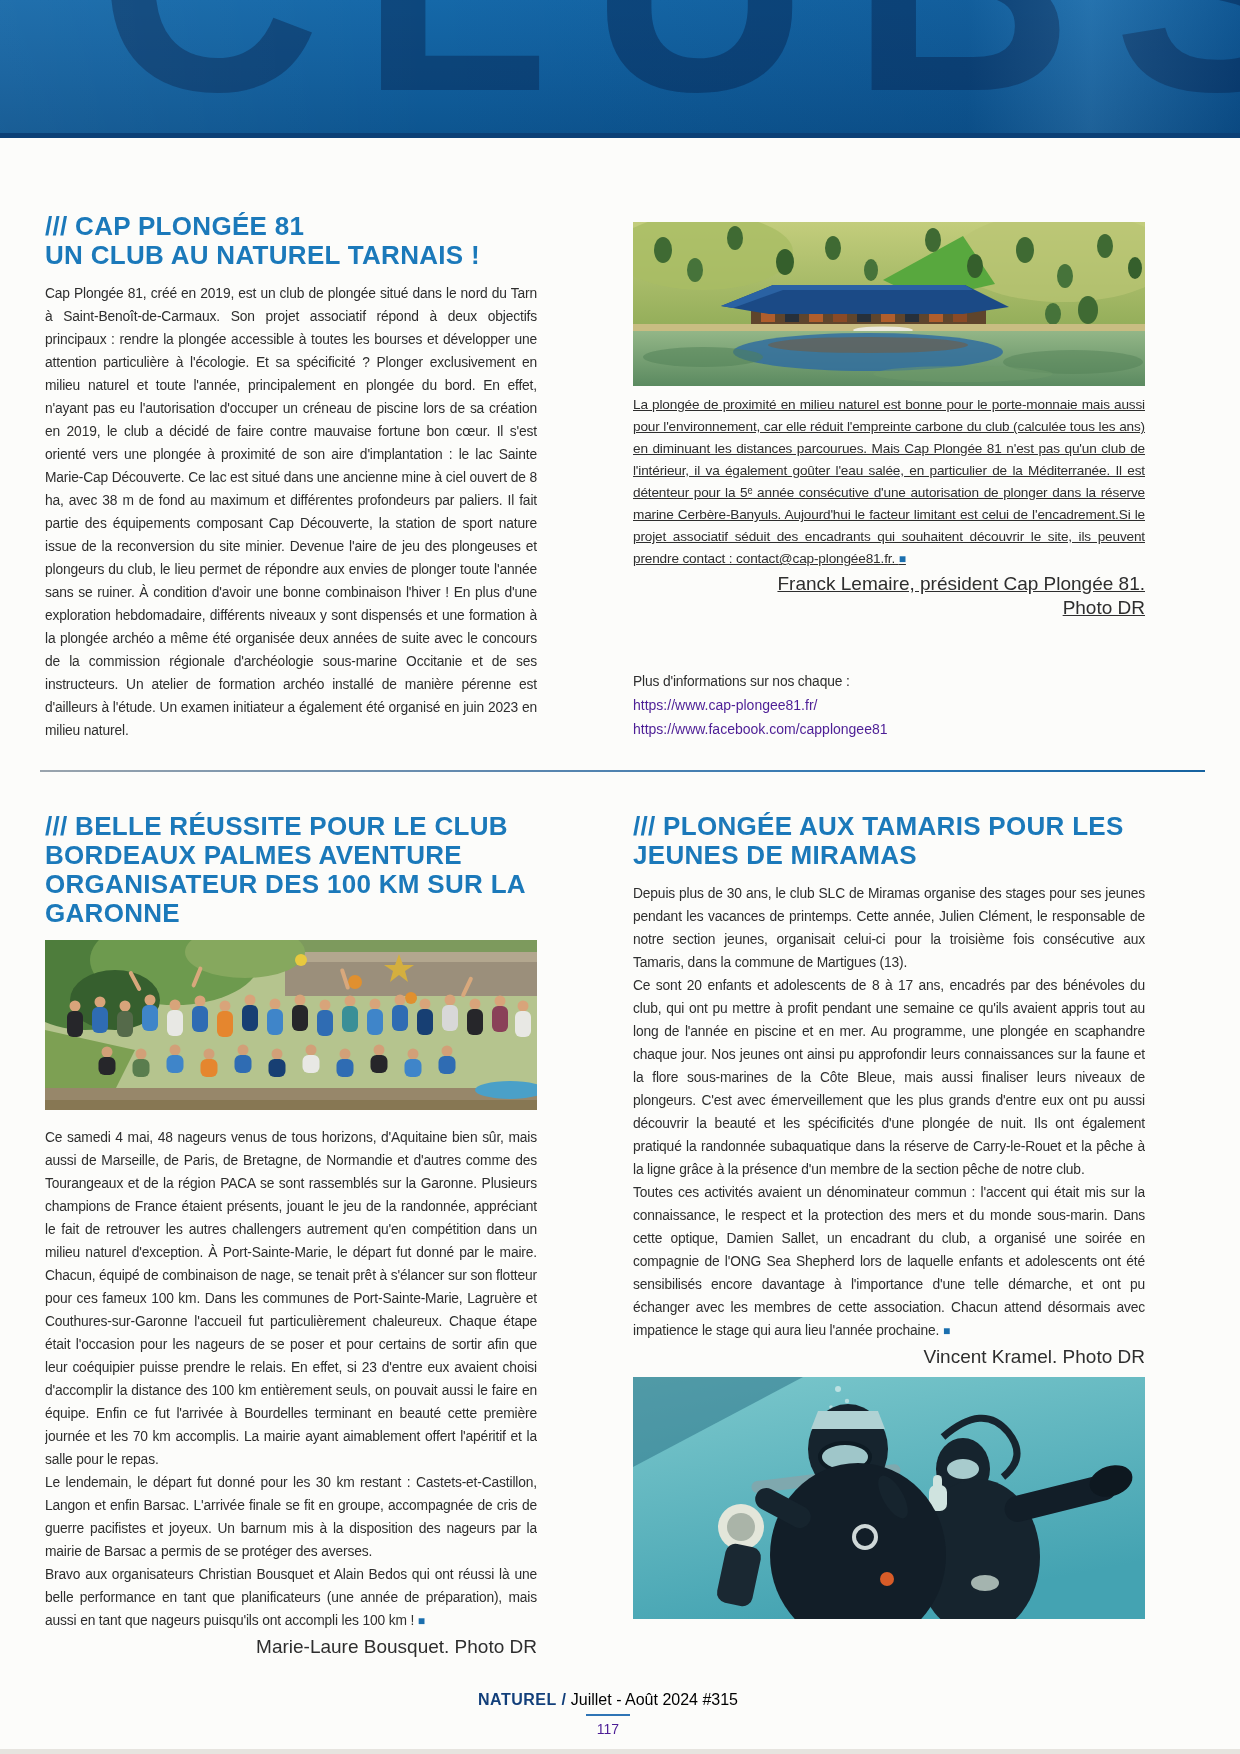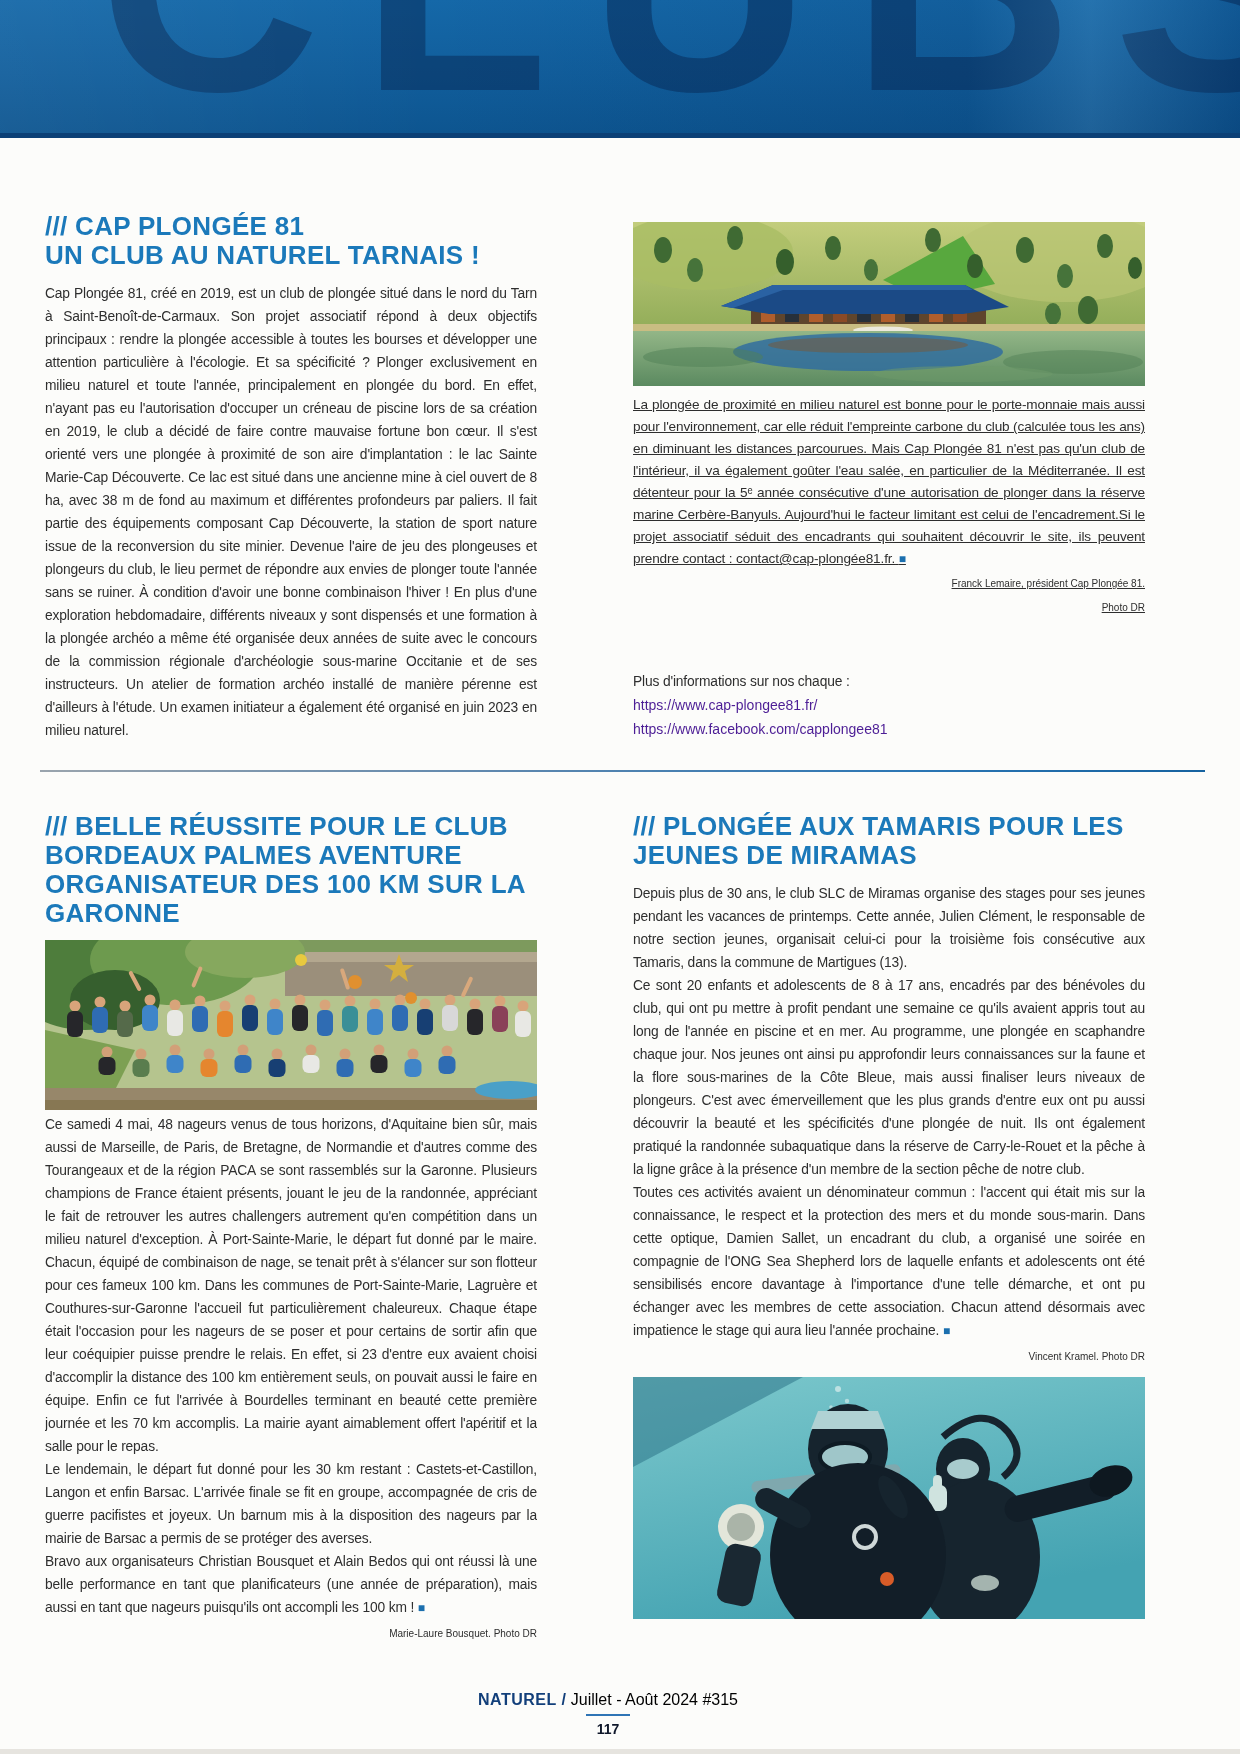--- a/index.html
+++ b/index.html
@@ -34,41 +34,41 @@
   .article-title{
     margin:0 0 12px 0;color:#1b79ba;font-weight:bold;
     font-size:26px;line-height:29px;letter-spacing:0.3px;
   }
   .col-a-left .article-title{margin-top:16px;}
   
   .body-text p{margin:0;font-size:13.8px;line-height:23px;letter-spacing:-0.15px;
     text-align:justify;color:#2e2e2e;}
   .caption-box{height:268px;overflow:hidden;margin-top:8px;text-decoration:underline;}
   .caption-box p{font-size:13.6px;line-height:22px;}
-  .signature{font-size:10px;line-height:20px;color:#2e2e2e;text-align:right;margin-top:4px;}
+  .signature{font-size:19px;line-height:20px;color:#2e2e2e;text-align:right;margin-top:4px;}
   .endmark{color:#1b6fae;font-size:12px;letter-spacing:0;}
   
   .links-block{position:absolute;top:474px;left:0;width:512px;}
   .links-intro{font-size:14px;line-height:22px;color:#2e2e2e;margin:0;}
   .links-block a{display:block;color:#4c1d95;text-decoration:none;
     font-size:14px;line-height:24px;}
   
   .photo{display:block;}
   .photo svg{display:block;}
   .photo-lake{margin-top:26px;}
   .photo-group{margin-top:6px;}
   .photo-divers{margin-top:10px;}
-  .body-after-photo{margin-top:3px;}
+  .body-after-photo{margin-top:16px;}
   
   .footer{position:absolute;top:1690px;left:0;width:1216px;text-align:center;}
   .footer-line{font-size:16px;line-height:20px;}
   .footer-mag{color:#123f7a;font-weight:bold;letter-spacing:0.5px;}
   .footer-issue{color:#000000;}
   .footer-rule{width:44px;height:2px;background:#2f74b5;margin:4px auto 5px auto;}
-  .footer-page{color:#0f172a;font-weight:bold;font-size:14px;}
+  .footer-page{color:#4c1d95;font-weight:normal;font-size:14px;}
   .scan-edge{position:absolute;bottom:0;left:0;width:100%;height:5px;background:#e6e4df;}
   .gap-p{margin-top:0;}
 </style>
 </head>
 <body>
 
 <div class="page">
 
   <div class="banner">
     <p class="banner-word">CLUBS</p>

